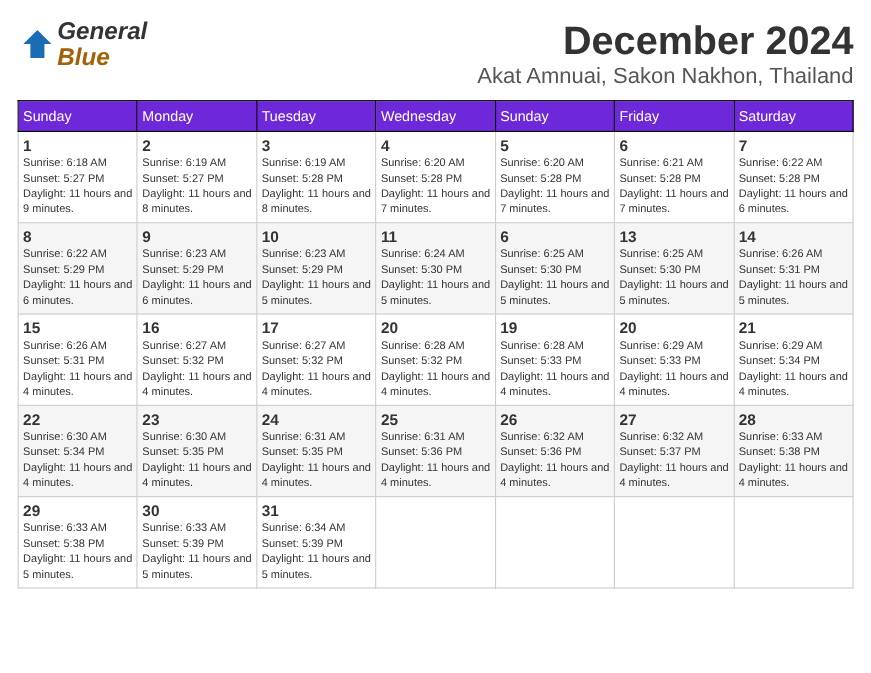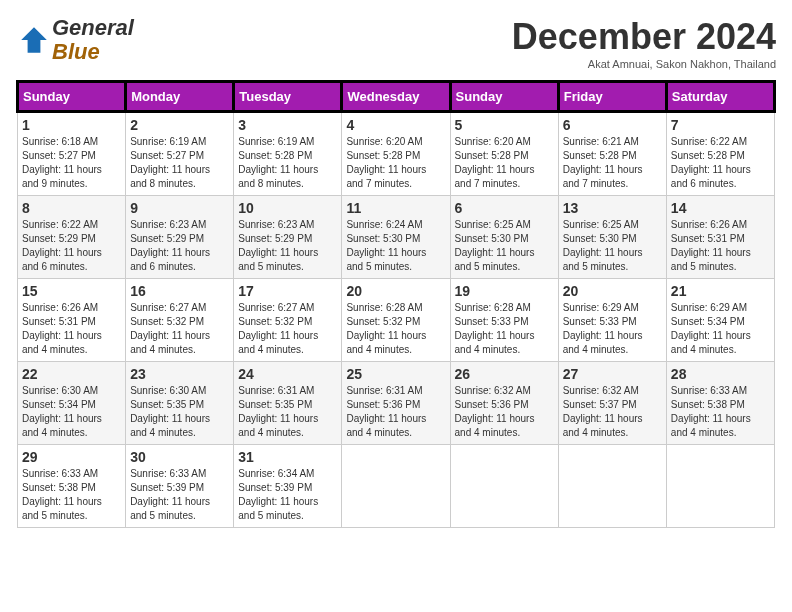--- a/index.html
+++ b/index.html
@@ -36,36 +36,36 @@
     }
     .title-block {
       text-align: right;
     }
     .month-title {
       font-size: 36px;
       font-weight: bold;
       color: #333;
     }
     .location-title {
-      font-size: 11px;
+      font-size: 20px;
       color: #555;
     }
     table {
       width: 100%;
       border-collapse: collapse;
       font-size: 10.5px;
     }
     th {
-      background-color: #a21caf;
+      background-color: #6d28d9;
       color: #fff;
       padding: 6px 4px;
       text-align: left;
       font-size: 13px;
-      font-weight: bold;
-      border: 3px solid #000000;
+      font-weight: normal;
+      border: 1px solid #000000;
     }
     td {
       border: 1px solid #ccc;
       vertical-align: top;
       padding: 4px;
       height: 80px;
       width: 14.28%;
     }
     tr:nth-child(even) td {
       background-color: #f5f5f5;

